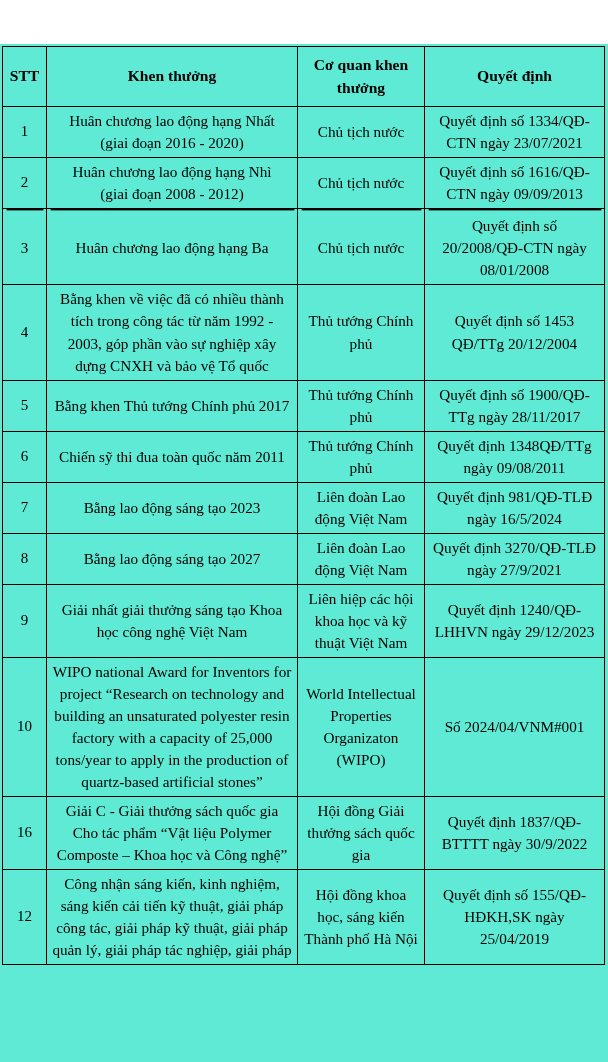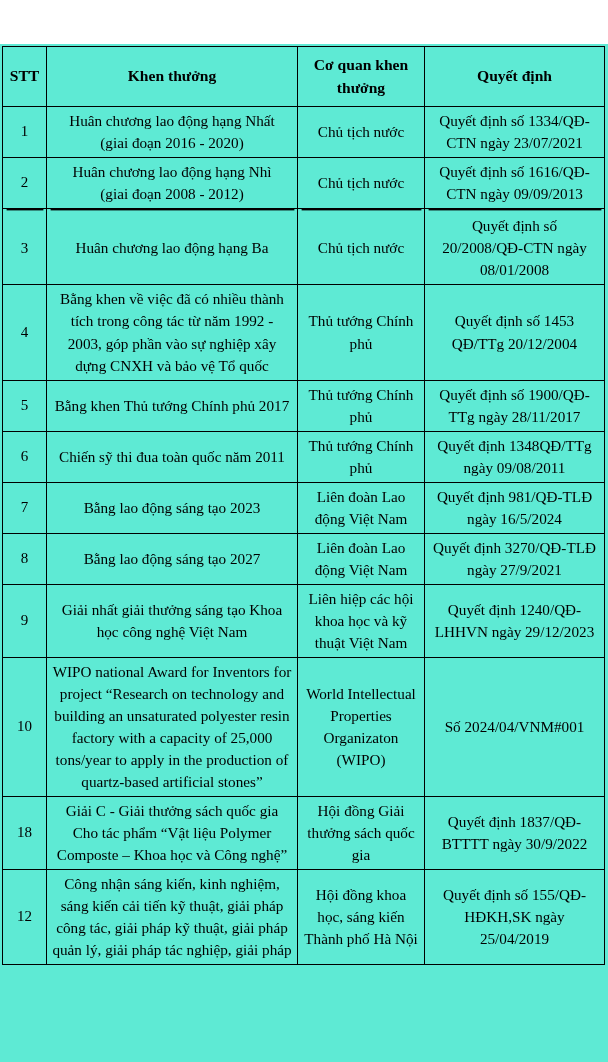--- a/index.html
+++ b/index.html
@@ -231,21 +231,21 @@
           </td>
           <td>
             <span class="cell-text">World Intellectual Properties Organizaton (WIPO)</span>
           </td>
           <td>
             <span class="cell-text">Số 2024/04/VNM#001</span>
           </td>
         </tr>
         <tr>
           <td class="stt-cell">
-            <span class="cell-text">18</span>
+            <span class="cell-text">16</span>
           </td>
           <td>
             <span class="cell-text">Giải C - Giải thưởng sách quốc gia
 Cho tác phẩm “Vật liệu Polymer Composte – Khoa học và Công nghệ”</span>
           </td>
           <td>
             <span class="cell-text">Hội đồng Giải thưởng sách quốc gia</span>
           </td>
           <td>
             <span class="cell-text">Quyết định 1837/QĐ-BTTTT ngày 30/9/2022</span>

